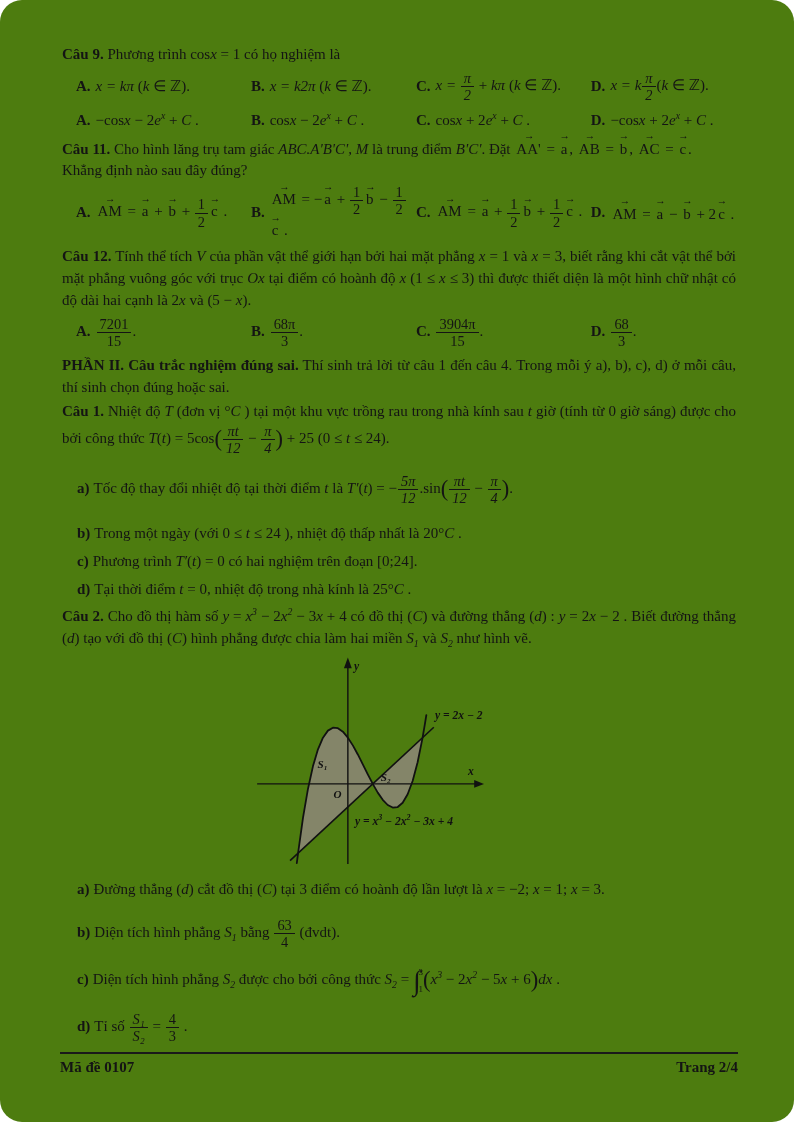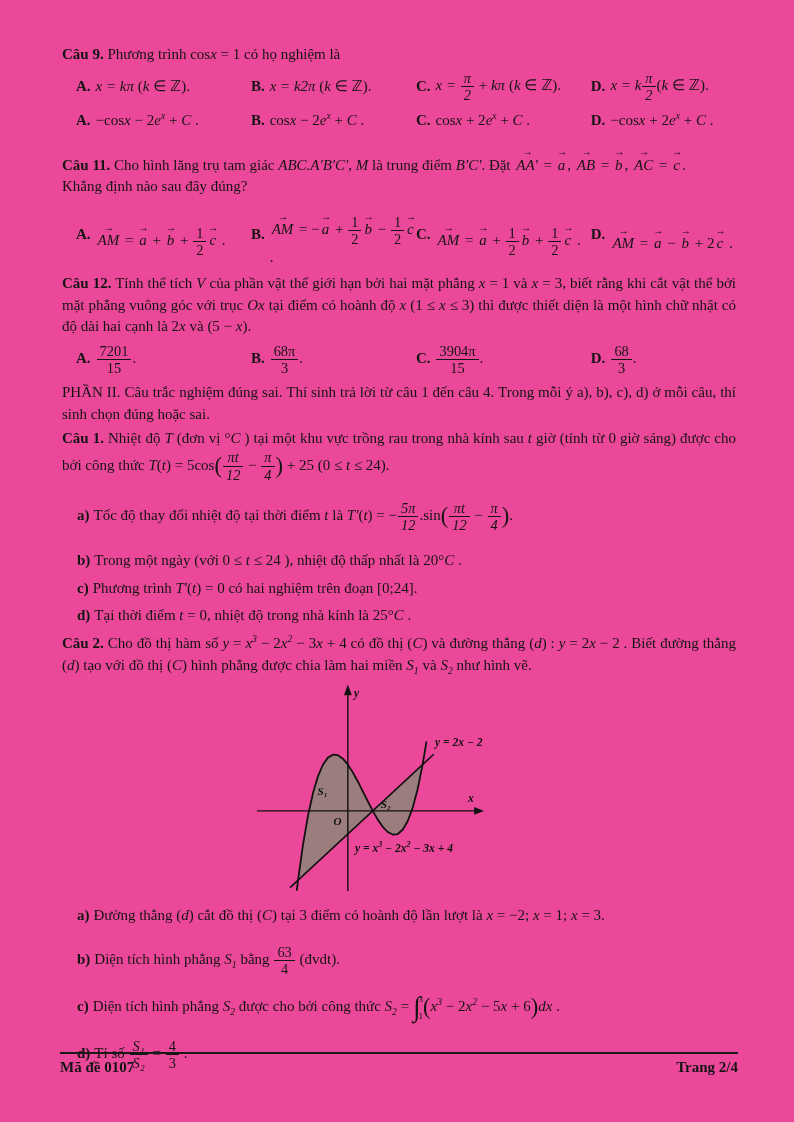--- a/index.html
+++ b/index.html
@@ -1,46 +1,46 @@
 <!DOCTYPE html>
 <html lang="vi"><head>
 <meta charset="utf-8">
 <style>
   html,body{margin:0;padding:0;background:#ffffff;}
-  .page{position:relative;width:794px;height:1122px;background:#ec4899;overflow:hidden;
+  .page{position:relative;width:794px;height:1122px;background:#4d7c0f;overflow:hidden;
         box-sizing:border-box;padding:44px 58px 0 62px;
-        font-family:"Liberation Serif", serif;font-size:15px;line-height:1.45;color:#141414;}
+        font-family:"Liberation Serif", serif;font-size:15px;line-height:1.45;color:#141414;border-radius:22px;}
   .stem{text-align:justify;margin:0;}
   .ql{font-weight:700;}
   .sg{display:inline;}
   .it{font-style:italic;}
   sup{font-size:0.65em;font-style:italic;line-height:0;}
   sub{font-size:0.65em;font-style:italic;line-height:0;}
   .frac{display:inline-block;vertical-align:middle;text-align:center;line-height:1.12;
         padding:0 1px;font-size:0.96em;}
   .fn{display:block;padding:0 3px;}
   .fd{display:block;border-top:1.4px solid #141414;padding:0 3px;}
-  .vec{position:relative;font-style:italic;display:inline-block;padding:3px 2px 0;margin-top:16px;}
+  .vec{position:relative;display:inline-block;padding:3px 2px 0;}
   .vec::after{content:"\2192";position:absolute;top:-0.62em;left:50%;transform:translateX(-50%);
         font-size:0.68em;font-style:normal;letter-spacing:-1px;}
   .bigp{font-size:1.5em;vertical-align:middle;line-height:1;font-weight:400;}
   .intg{display:inline-flex;align-items:center;vertical-align:middle;}
   .isign{font-size:1.85em;line-height:0.95;}
   .ilims{display:inline-flex;flex-direction:column;justify-content:space-between;
         font-size:0.6em;line-height:1;height:2.9em;margin-left:-2px;}
   .opts{display:flex;align-items:center;padding-left:14px;margin:2px 0 4px;}
   .opts.tall{min-height:38px;}
   .opt{display:flex;align-items:center;}
   .opt1{flex:0 0 26.5%;}.opt2{flex:0 0 25%;}.opt3{flex:0 0 26.5%;}.opt4{flex:1 1 auto;}
   .ol{font-weight:700;margin-right:5px;}
   .item{padding-left:15px;margin:6px 0;text-align:left;}
   .item.tall{margin:17px 0;}
   .il{font-weight:700;margin-right:4px;}
   .p2{margin:3px 0 2px;text-align:justify;}
-  .p2b{font-weight:400;}
+  .p2b{font-weight:700;}
   .figure{margin:2px 0 4px 188px;}
   .fig-label{font-style:italic;font-size:13px;font-family:"Liberation Serif",serif;fill:#111;font-weight:700;}
   .fig-small{font-style:italic;font-size:12.5px;font-family:"Liberation Serif",serif;fill:#111;font-weight:700;}
   .footer{position:absolute;left:60px;right:56px;top:1052px;border-top:2px solid #1a1a1a;
         display:flex;justify-content:space-between;font-weight:700;padding-top:3px;align-items:center;}
 </style>
 </head>
 <body>
 
 <div class="page">

